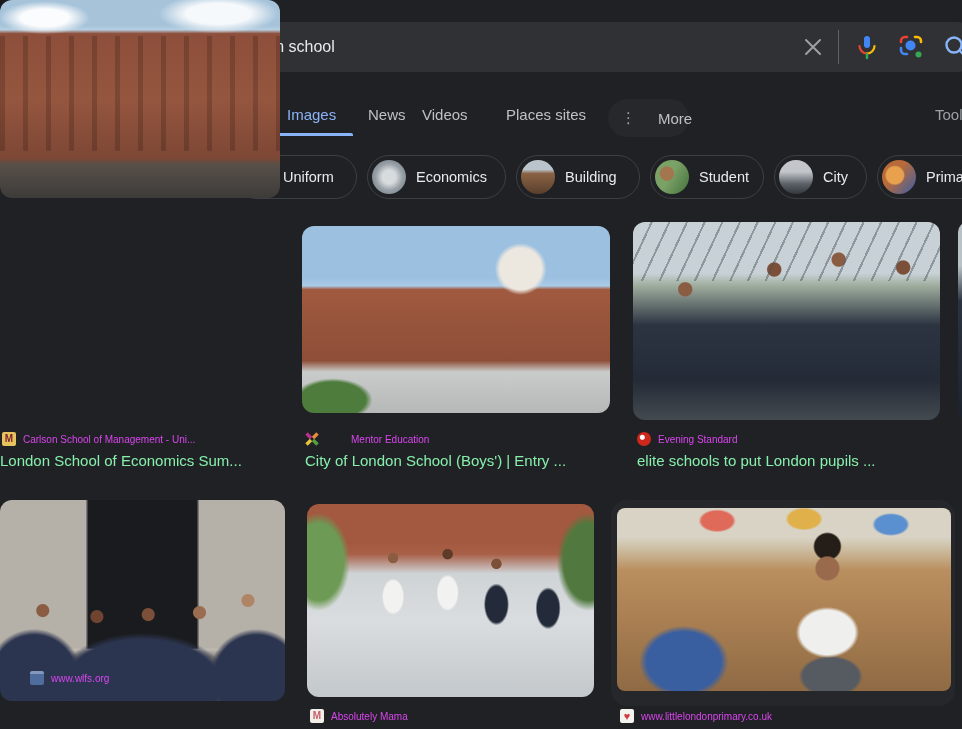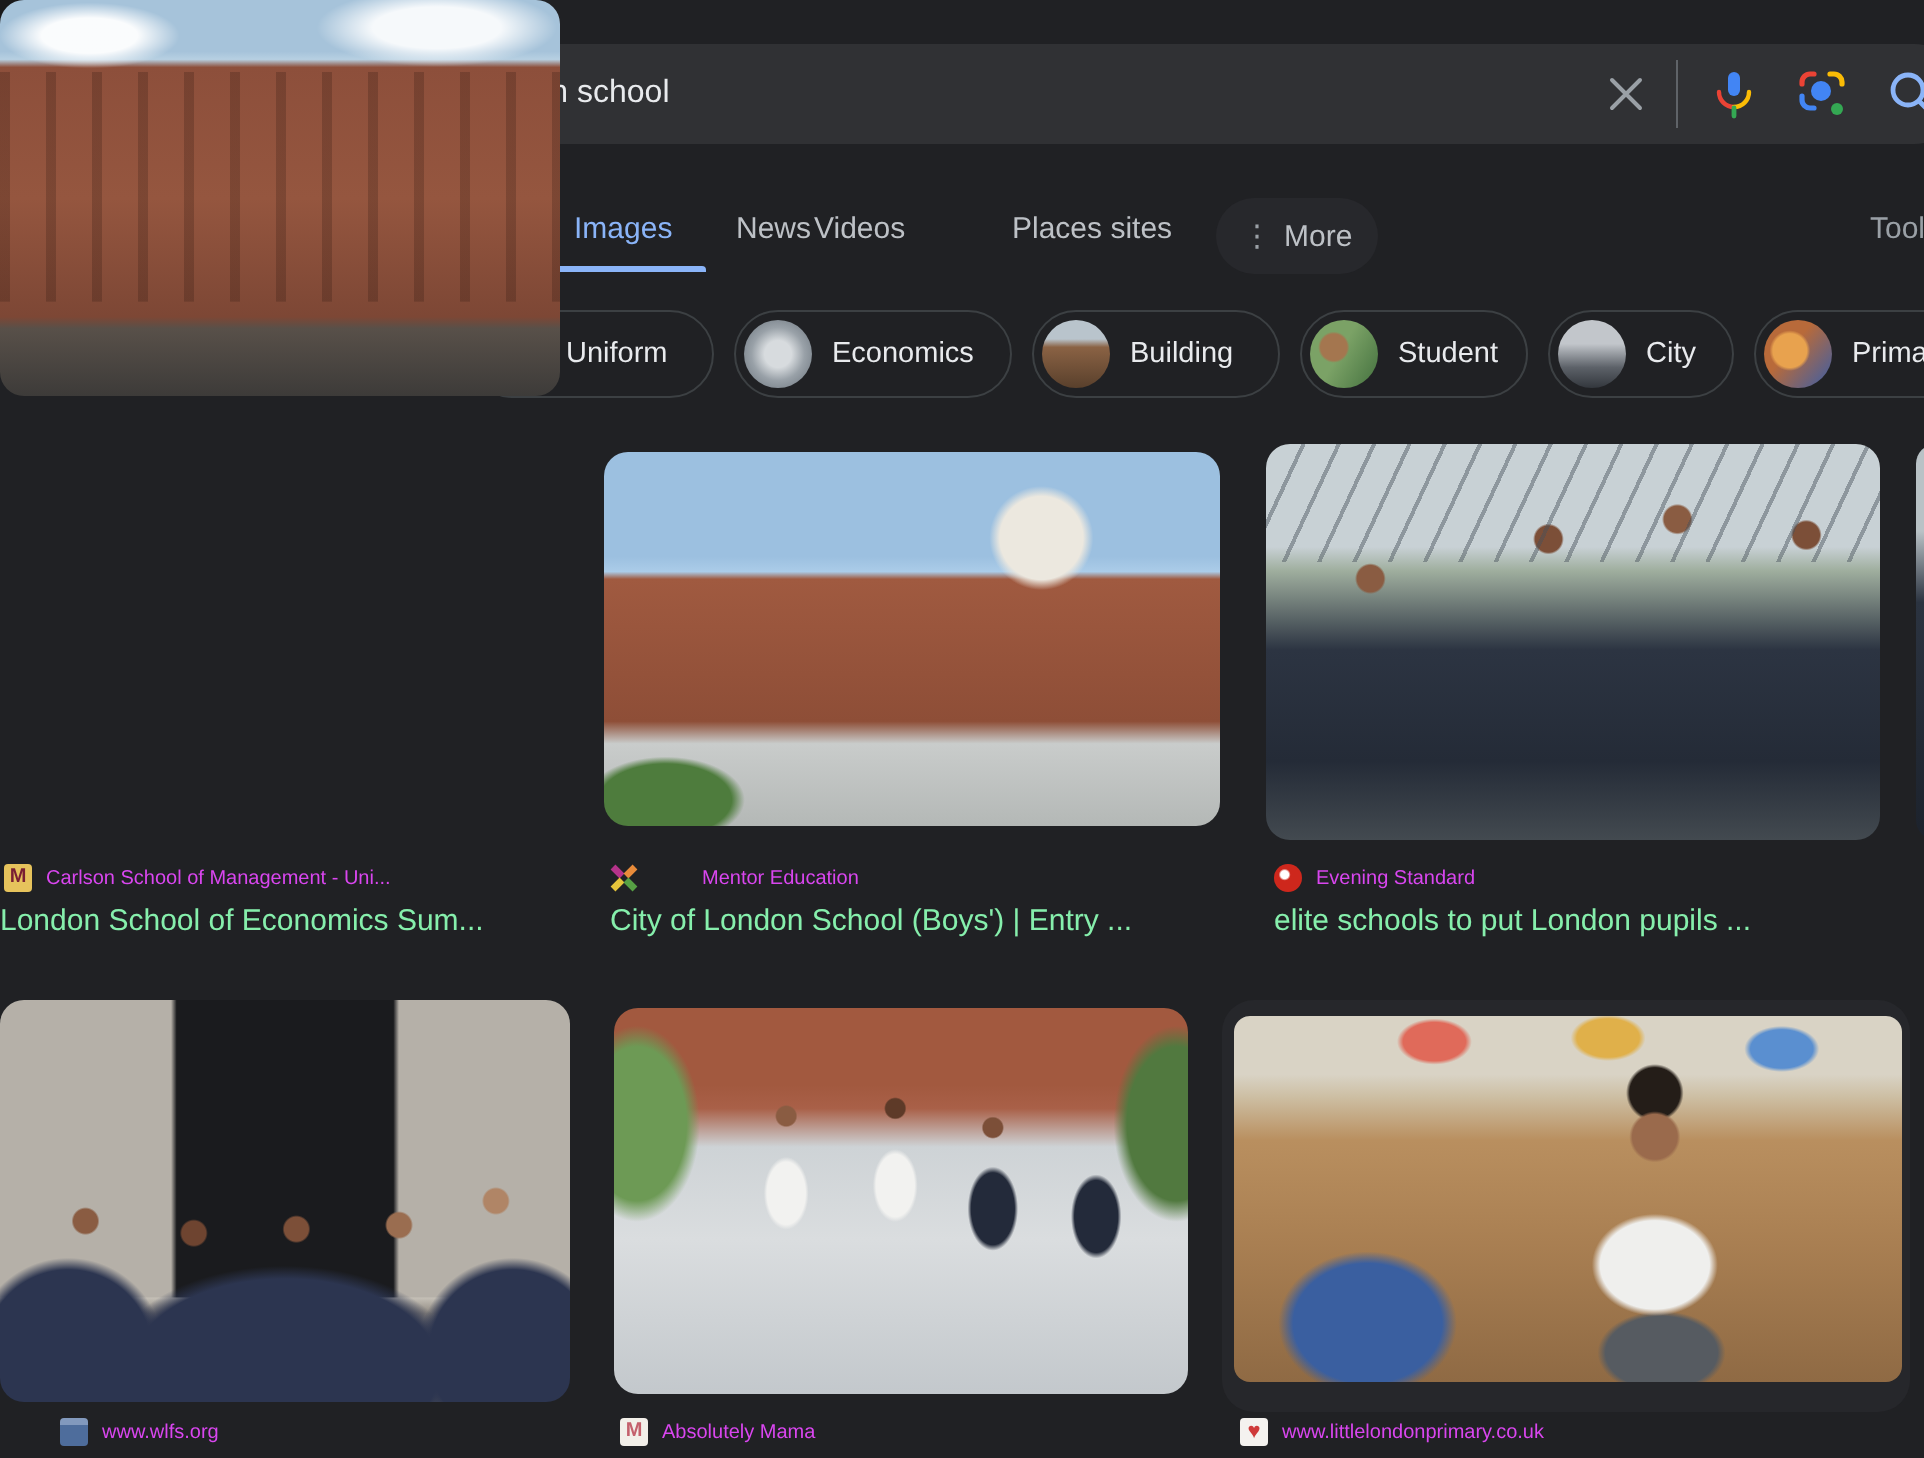--- a/index.html
+++ b/index.html
@@ -18,26 +18,26 @@
   .icon-mic{left:642px;}
   .icon-lens{left:686px;}
   .icon-search{left:731px;}
 
   
   .tab{top:106px;font-size:15px;color:#bdc1c6;cursor:pointer;white-space:nowrap;}
   .tab-all{left:245px;}
   .tab-images{left:287px;color:#8ab4f8;}
   .tab-underline{left:277px;top:133px;width:76px;height:3px;background:#8ab4f8;border-radius:2px 2px 0 0;}
   .tab-news{left:368px;}
-  .tab-videos{left:407px;text-align:right;}
+  .tab-videos{left:422px;text-align:right;}
   .tab-places{left:506px;}
   .more-pill{left:608px;top:99px;width:81px;height:38px;border-radius:19px;background:#27282c;cursor:pointer;
              display:flex;align-items:center;}
   .more-dots{margin-left:13px;font-size:15px;color:#9aa0a6;letter-spacing:-2px;}
-  .more-label{margin-left:8px;font-size:15px;color:#bdc1c6;}
+  .more-label{margin-left:24px;font-size:15px;color:#bdc1c6;}
   .tab-tools{left:935px;color:#9aa0a6;}
 
   
   .chip{top:155px;height:44px;border:1px solid #3c4043;border-radius:22px;background:#202124;
         display:flex;align-items:center;cursor:pointer;box-sizing:border-box;}
   .chip-thumb{width:34px;height:34px;border-radius:50%;margin-left:4px;flex:none;}
   .chip-label{margin:0 16px 0 10px;font-size:14.5px;color:#e8eaed;white-space:nowrap;}
   .chip-uniform{left:234px;width:123px;}
   .chip-economics{left:367px;width:139px;}
   .chip-building{left:516px;width:124px;}
@@ -112,21 +112,21 @@
   .fav{width:14px;height:14px;border-radius:2px;flex:none;display:flex;align-items:center;justify-content:center;
        font-size:10px;font-weight:bold;line-height:14px;}
   .fav-carlson{background:#e6c35c;color:#7a1f33;}
   .fav-es{border-radius:50%;background:radial-gradient(circle at 38% 38%,#ffffff 0 2px,#ce271c 3px);}
   .fav-wlfs{background:linear-gradient(180deg,#8299bd 0 25%,#4e6d9c 25%);}
   .fav-mama{background:#f2efe9;color:#c4606c;}
   .fav-heart{background:#f4f2ef;color:#cf3a3a;font-size:11px;}
   .cap1s{left:2px;top:432px;}  .cap1t{left:0;top:452px;}
   .cap2s{left:305px;top:432px;gap:32px;}.cap2t{left:305px;top:452px;}
   .cap3s{left:637px;top:432px;}.cap3t{left:637px;top:452px;}
-  .cap4s{left:2px;top:709px;padding-left:28px;}
+  .cap4s{left:2px;top:671px;padding-left:28px;}
   .cap5s{left:310px;top:709px;}
   .cap6s{left:620px;top:709px;}
 </style>
 </head>
 <body>
 
 <div id="screen">
 
   <div class="abs corner-artifact"></div>
   <div class="abs logo">Google</div>

